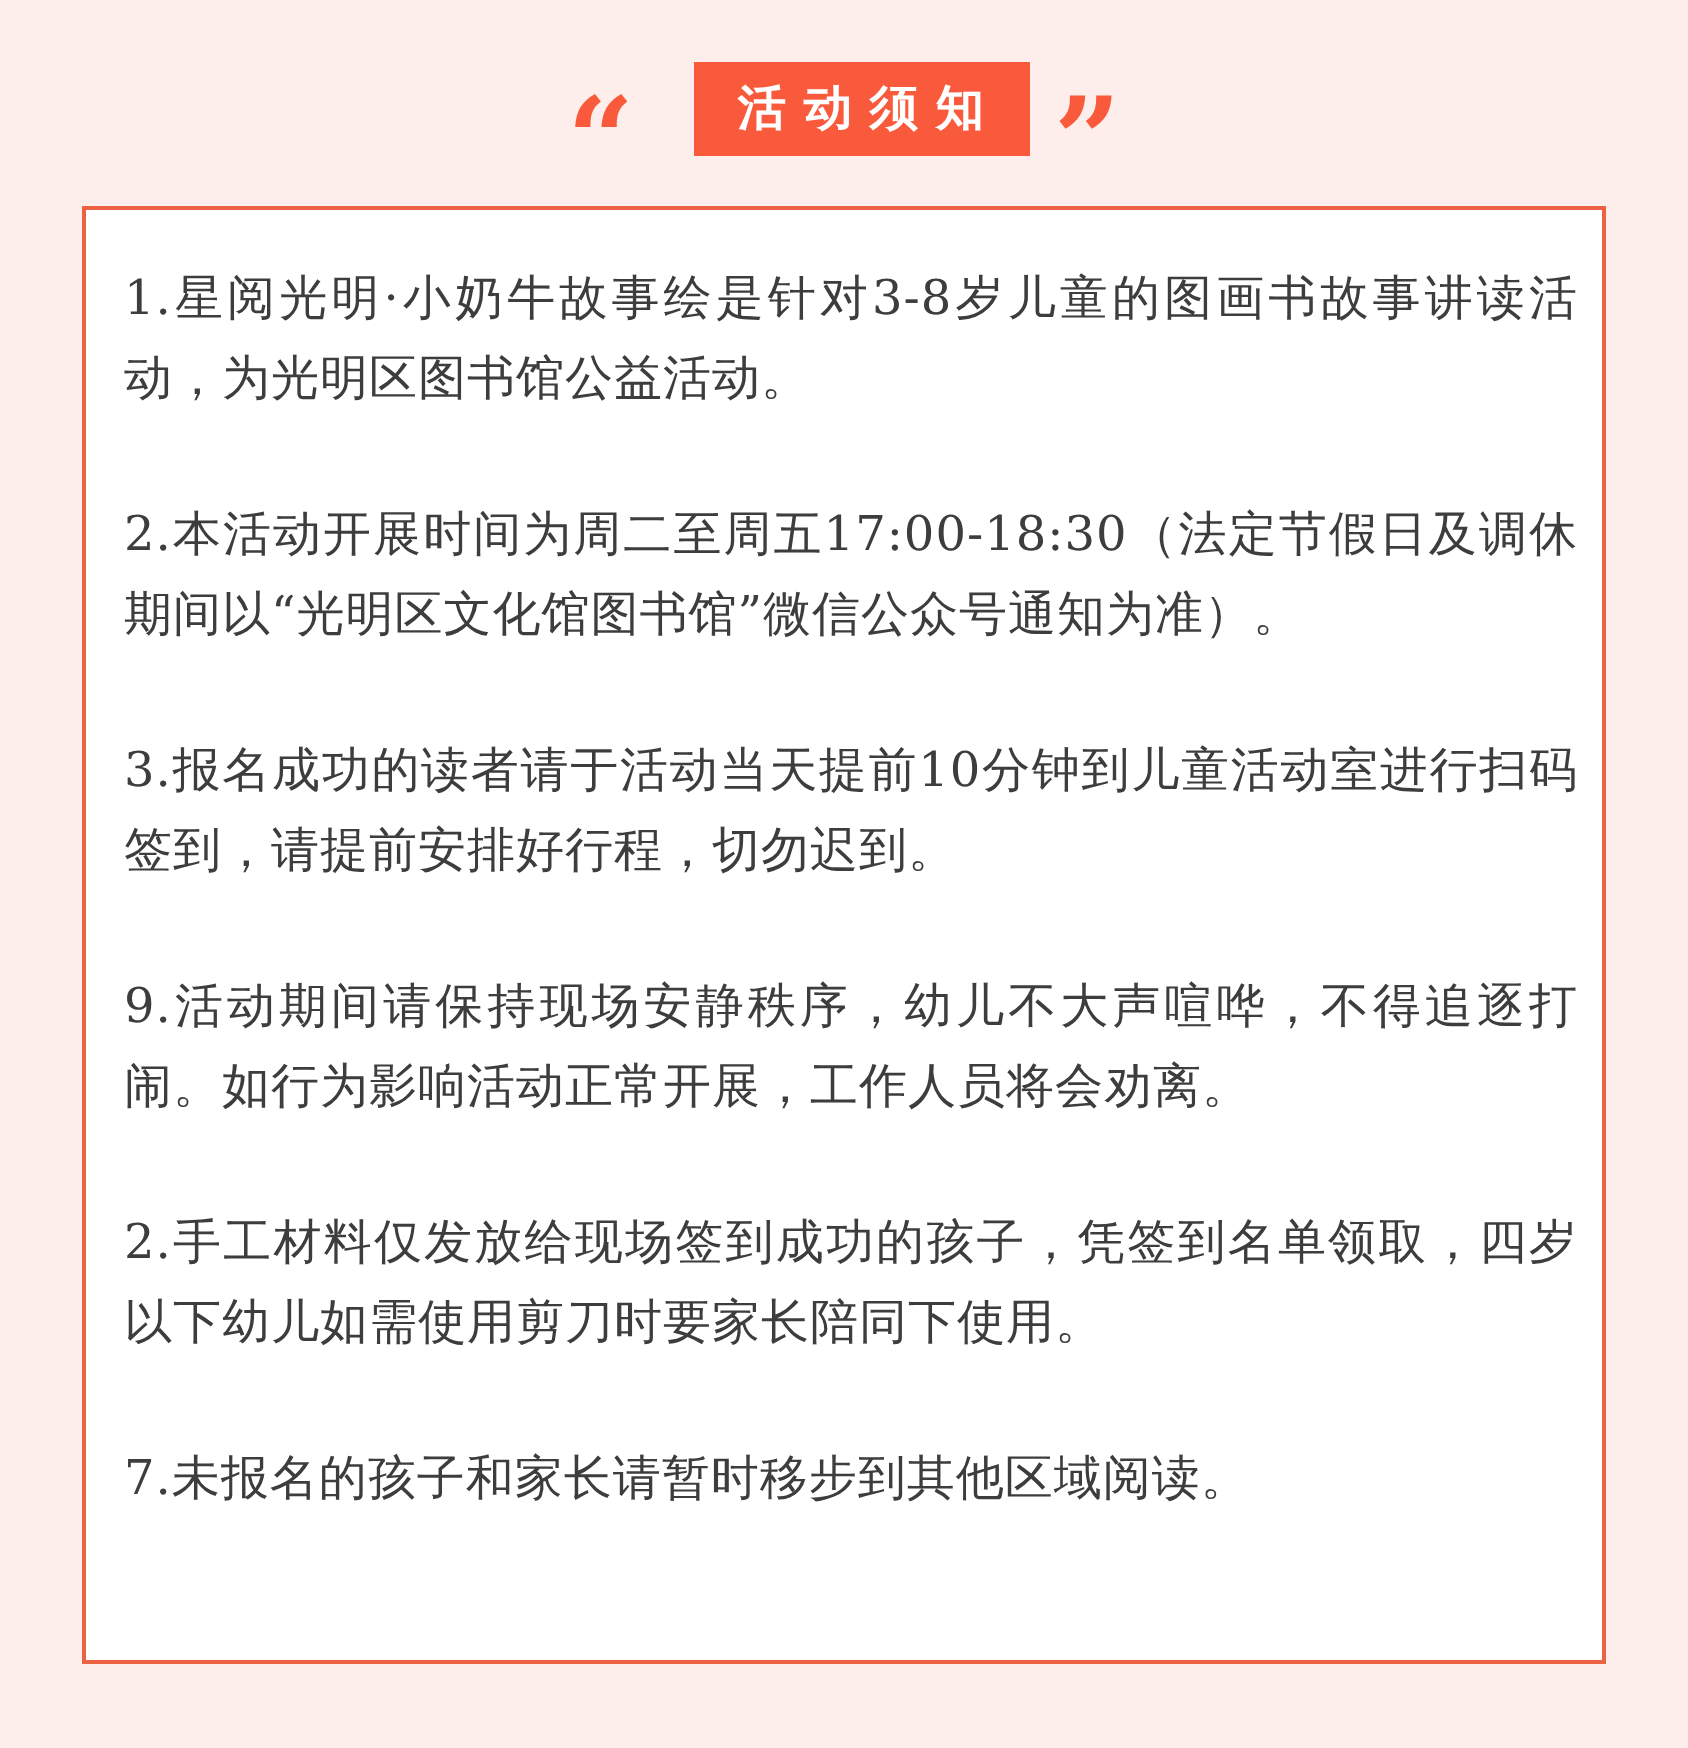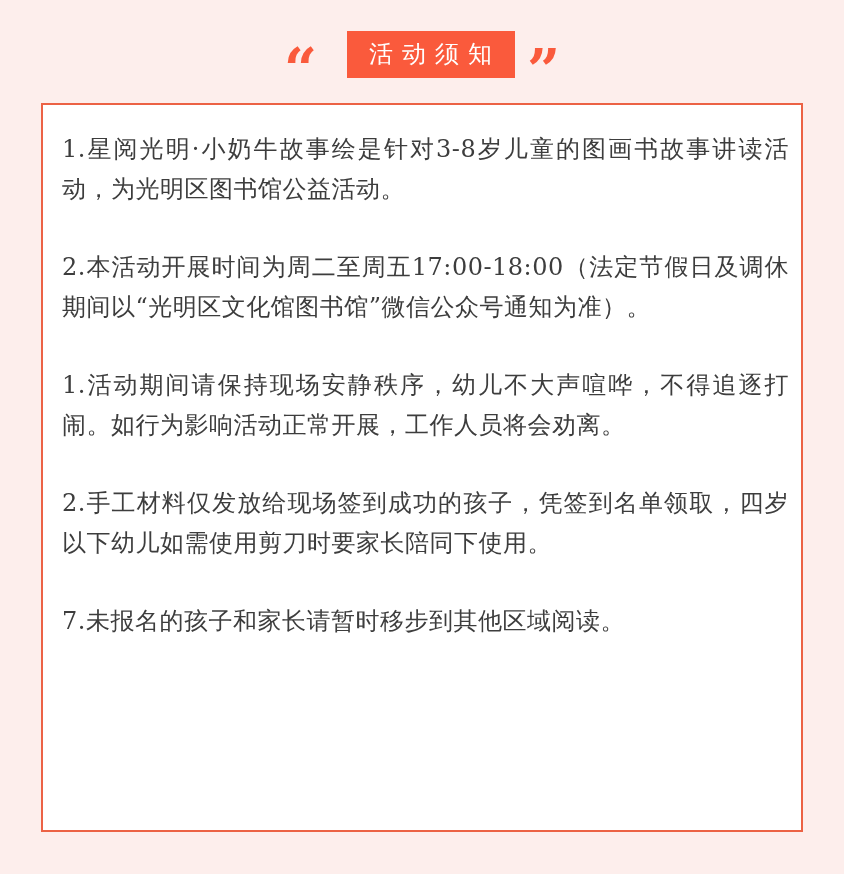--- a/index.html
+++ b/index.html
@@ -41,21 +41,21 @@
     background: var(--accent, #fa5a3c);
     color: #ffffff;
     height: 47px;
     min-width: 148px;
     padding: 0 14px 0 22px;
     display: flex;
     align-items: center;
     justify-content: center;
     font-family: "DejaVu Sans", "Liberation Sans", sans-serif;
     font-size: 24px;
-    font-weight: normal;
+    font-weight: bold;
     letter-spacing: 9px;
   }
 
   
   .panel {
     width: 762px;
     height: 729px;
     margin: 25px auto 0 41px;
     background: #ffffff;
     border: 2px solid var(--panel-border, #ec6245);
@@ -80,19 +80,20 @@
   <div class="header">
     <span class="quote left">“</span>
     <div class="badge">
       <span>活动须知</span>
     </div>
     <span class="quote right">”</span>
   </div>
 
   <div class="panel">
     <p>1.星阅光明·小奶牛故事绘是针对3-8岁儿童的图画书故事讲读活动，为光明区图书馆公益活动。</p>
-    <p>2.本活动开展时间为周二至周五17:00-18:00（法定节假日及调休期间以“光明区文化馆图书馆”微信公众号通知为准）。</p>
-    <p>1.活动期间请保持现场安静秩序，幼儿不大声喧哗，不得追逐打闹。如行为影响活动正常开展，工作人员将会劝离。</p>
+    <p>2.本活动开展时间为周二至周五17:00-18:30（法定节假日及调休期间以“光明区文化馆图书馆”微信公众号通知为准）。</p>
+    <p>3.报名成功的读者请于活动当天提前10分钟到儿童活动室进行扫码签到，请提前安排好行程，切勿迟到。</p>
+    <p>9.活动期间请保持现场安静秩序，幼儿不大声喧哗，不得追逐打闹。如行为影响活动正常开展，工作人员将会劝离。</p>
     <p>2.手工材料仅发放给现场签到成功的孩子，凭签到名单领取，四岁以下幼儿如需使用剪刀时要家长陪同下使用。</p>
     <p>7.未报名的孩子和家长请暂时移步到其他区域阅读。</p>
   </div>
 
 </div>
 
 </body></html>

